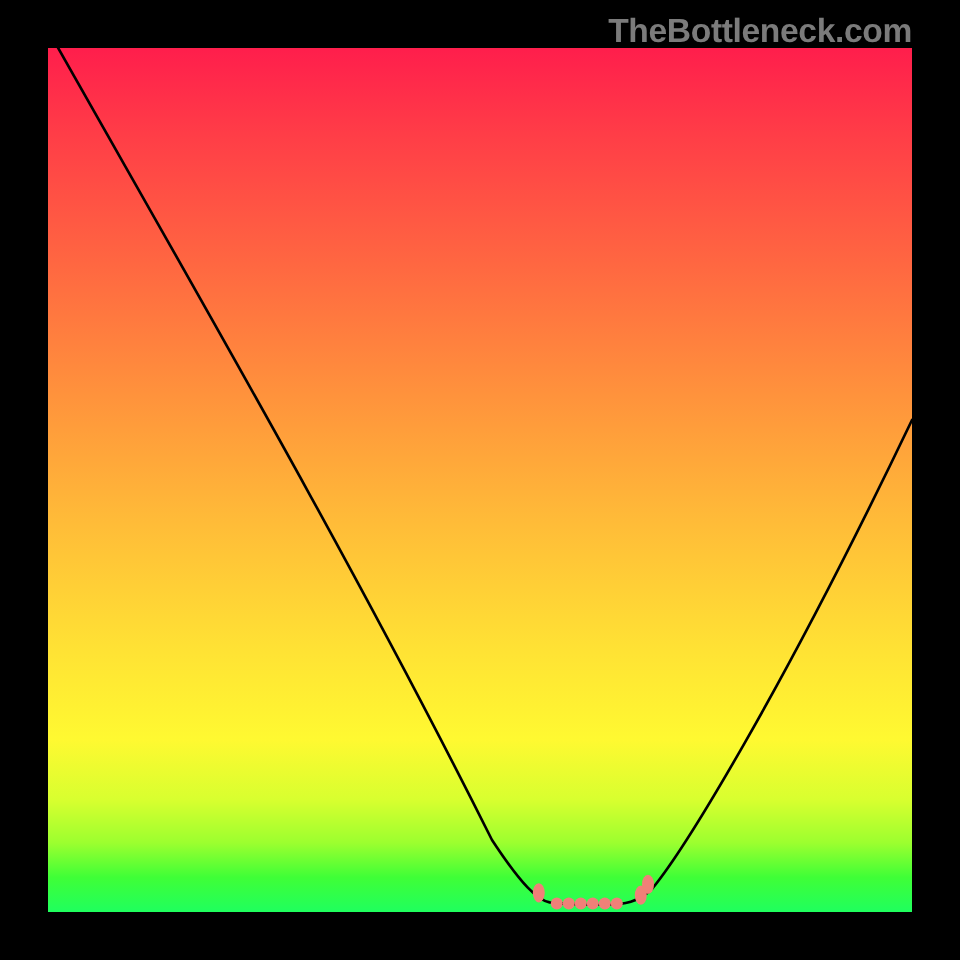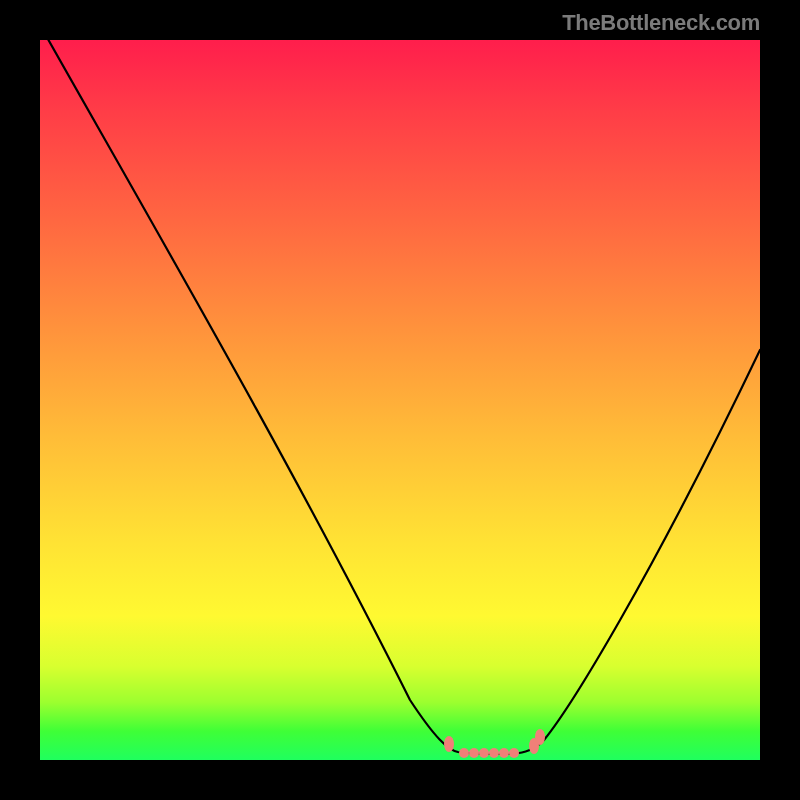--- a/index.html
+++ b/index.html
@@ -44,21 +44,21 @@
     top: 0;
     width: 100%;
     height: 100%;
   }
   .watermark {
     position: absolute;
     top: 10px;
     right: 40px;
     color: #7b7b7b;
     font-family: Arial, Helvetica, sans-serif;
-    font-size: 22px;
+    font-size: 28px;
     font-weight: 600;
     letter-spacing: -0.3px;
   }
 </style>
 </head>
 <body>
 
 <div class="watermark">TheBottleneck.com</div>
 
 <div class="chart-container">

